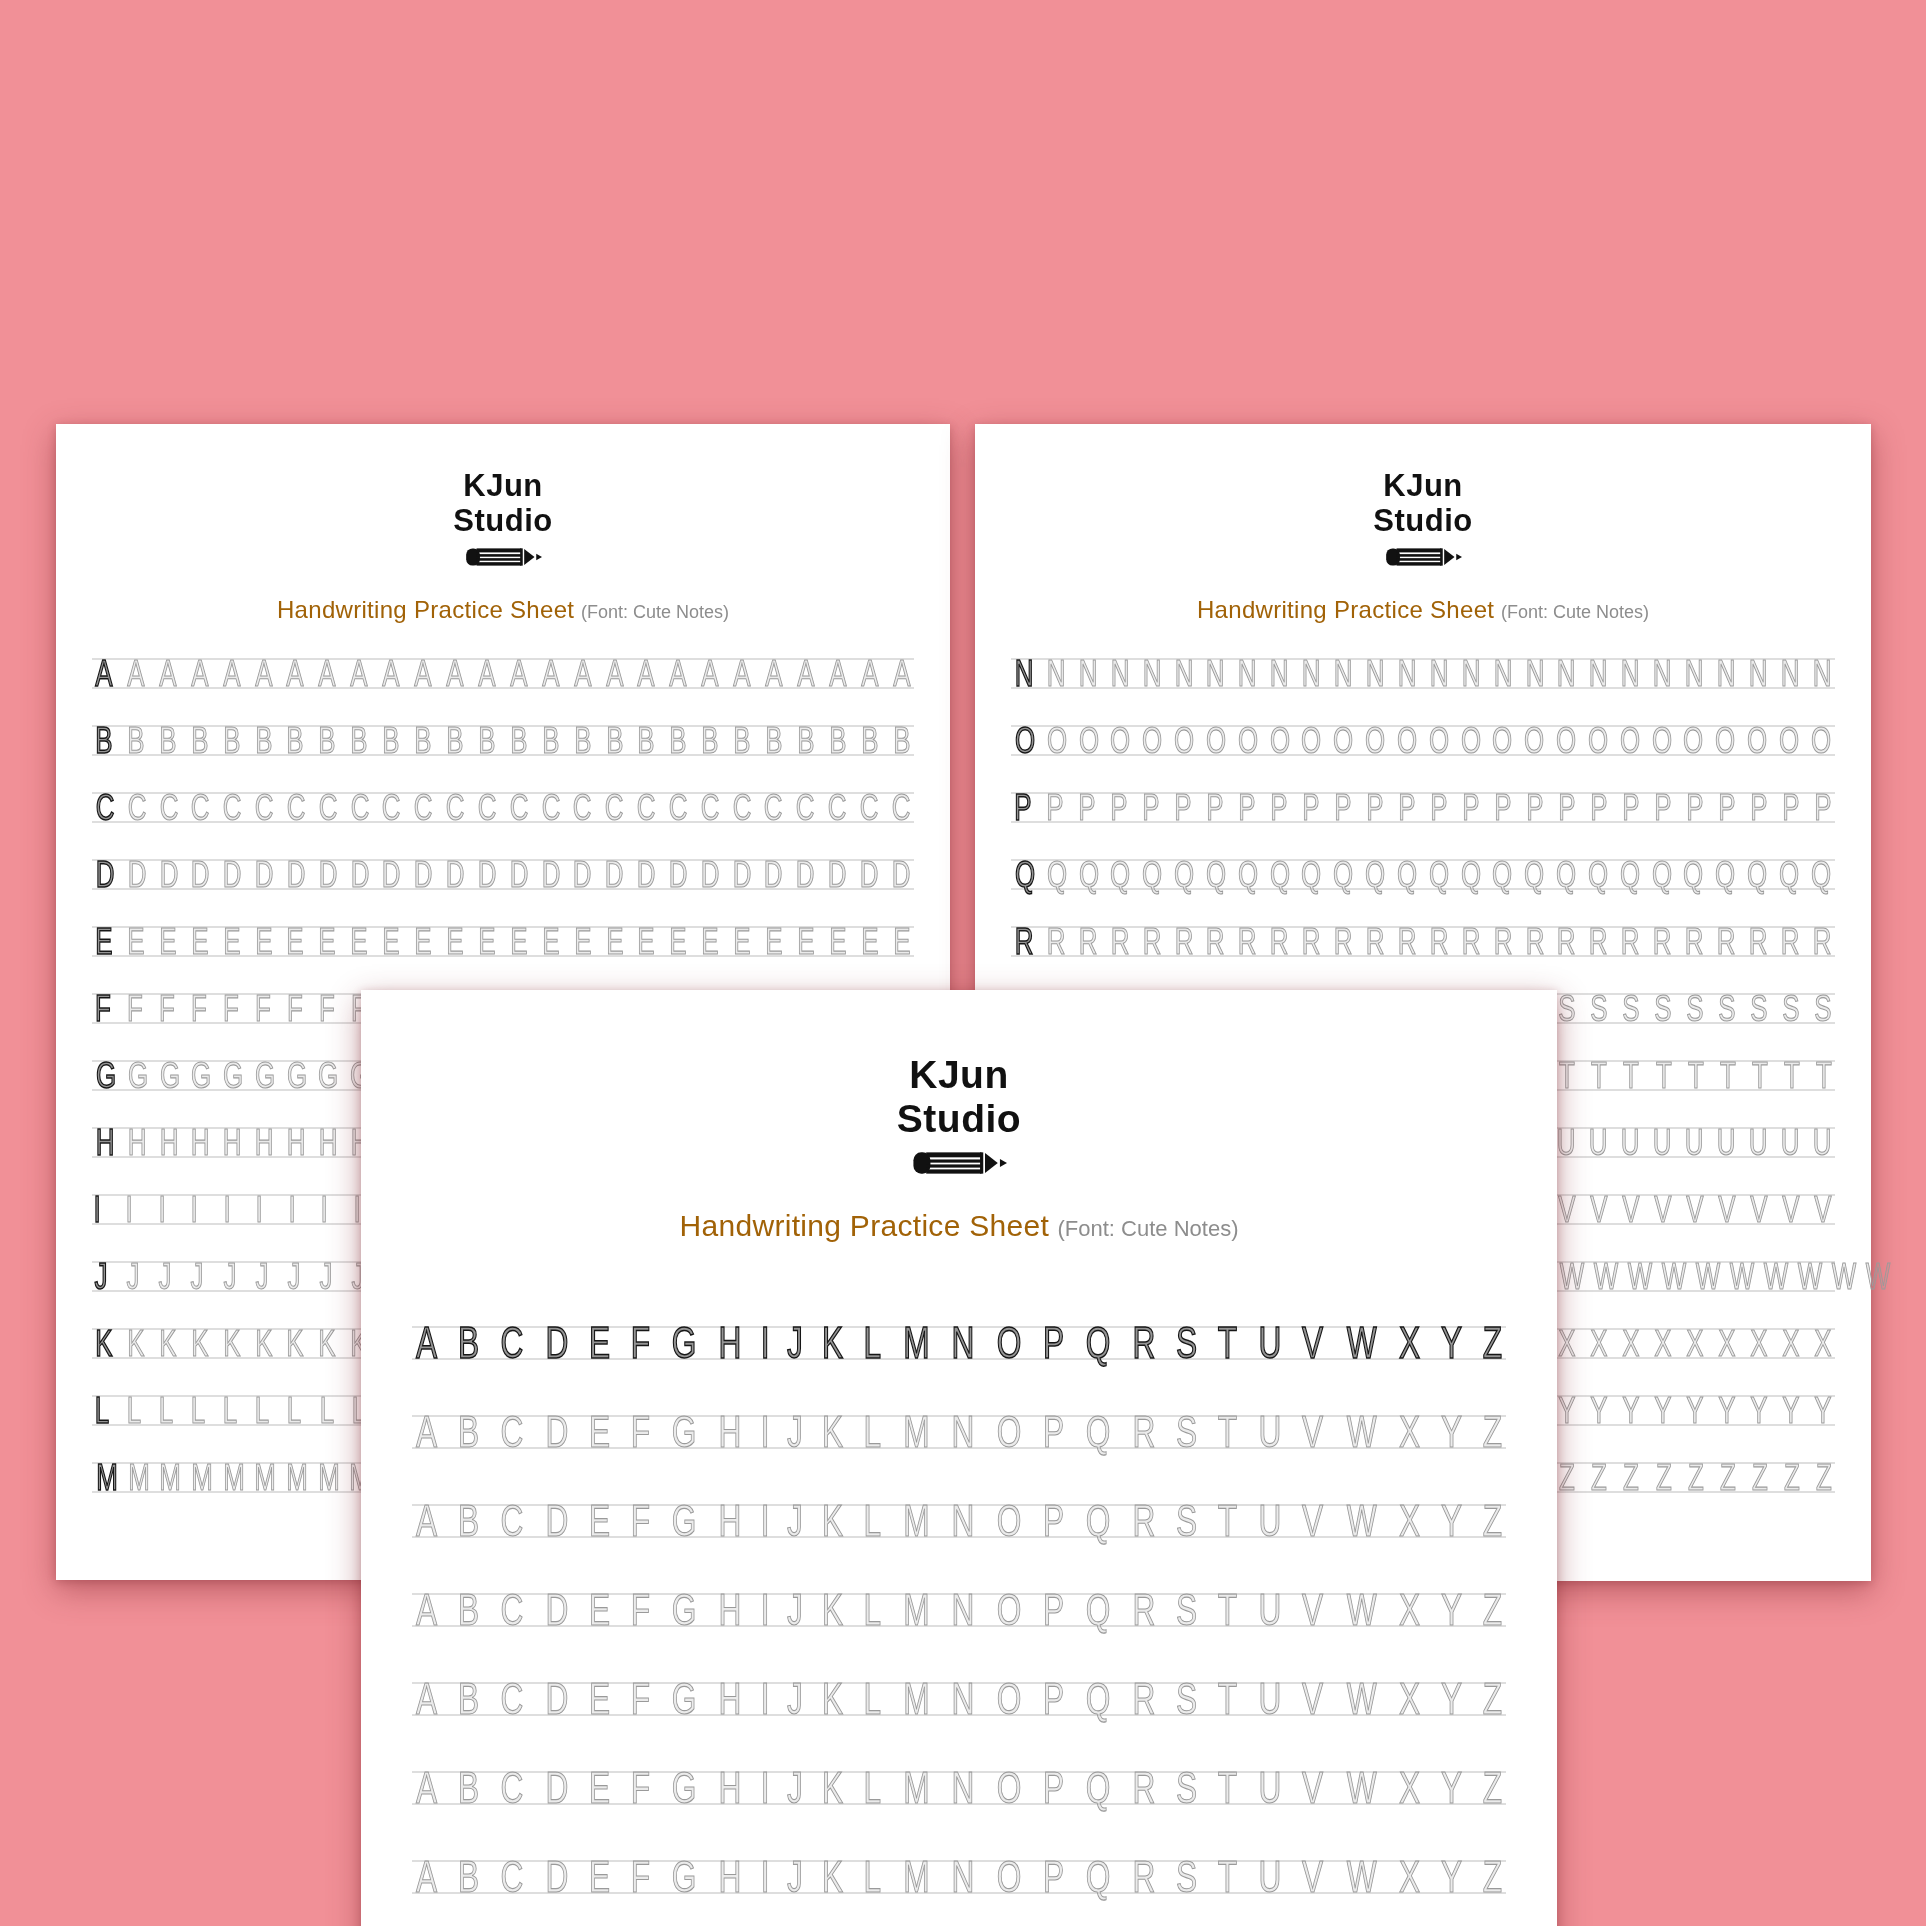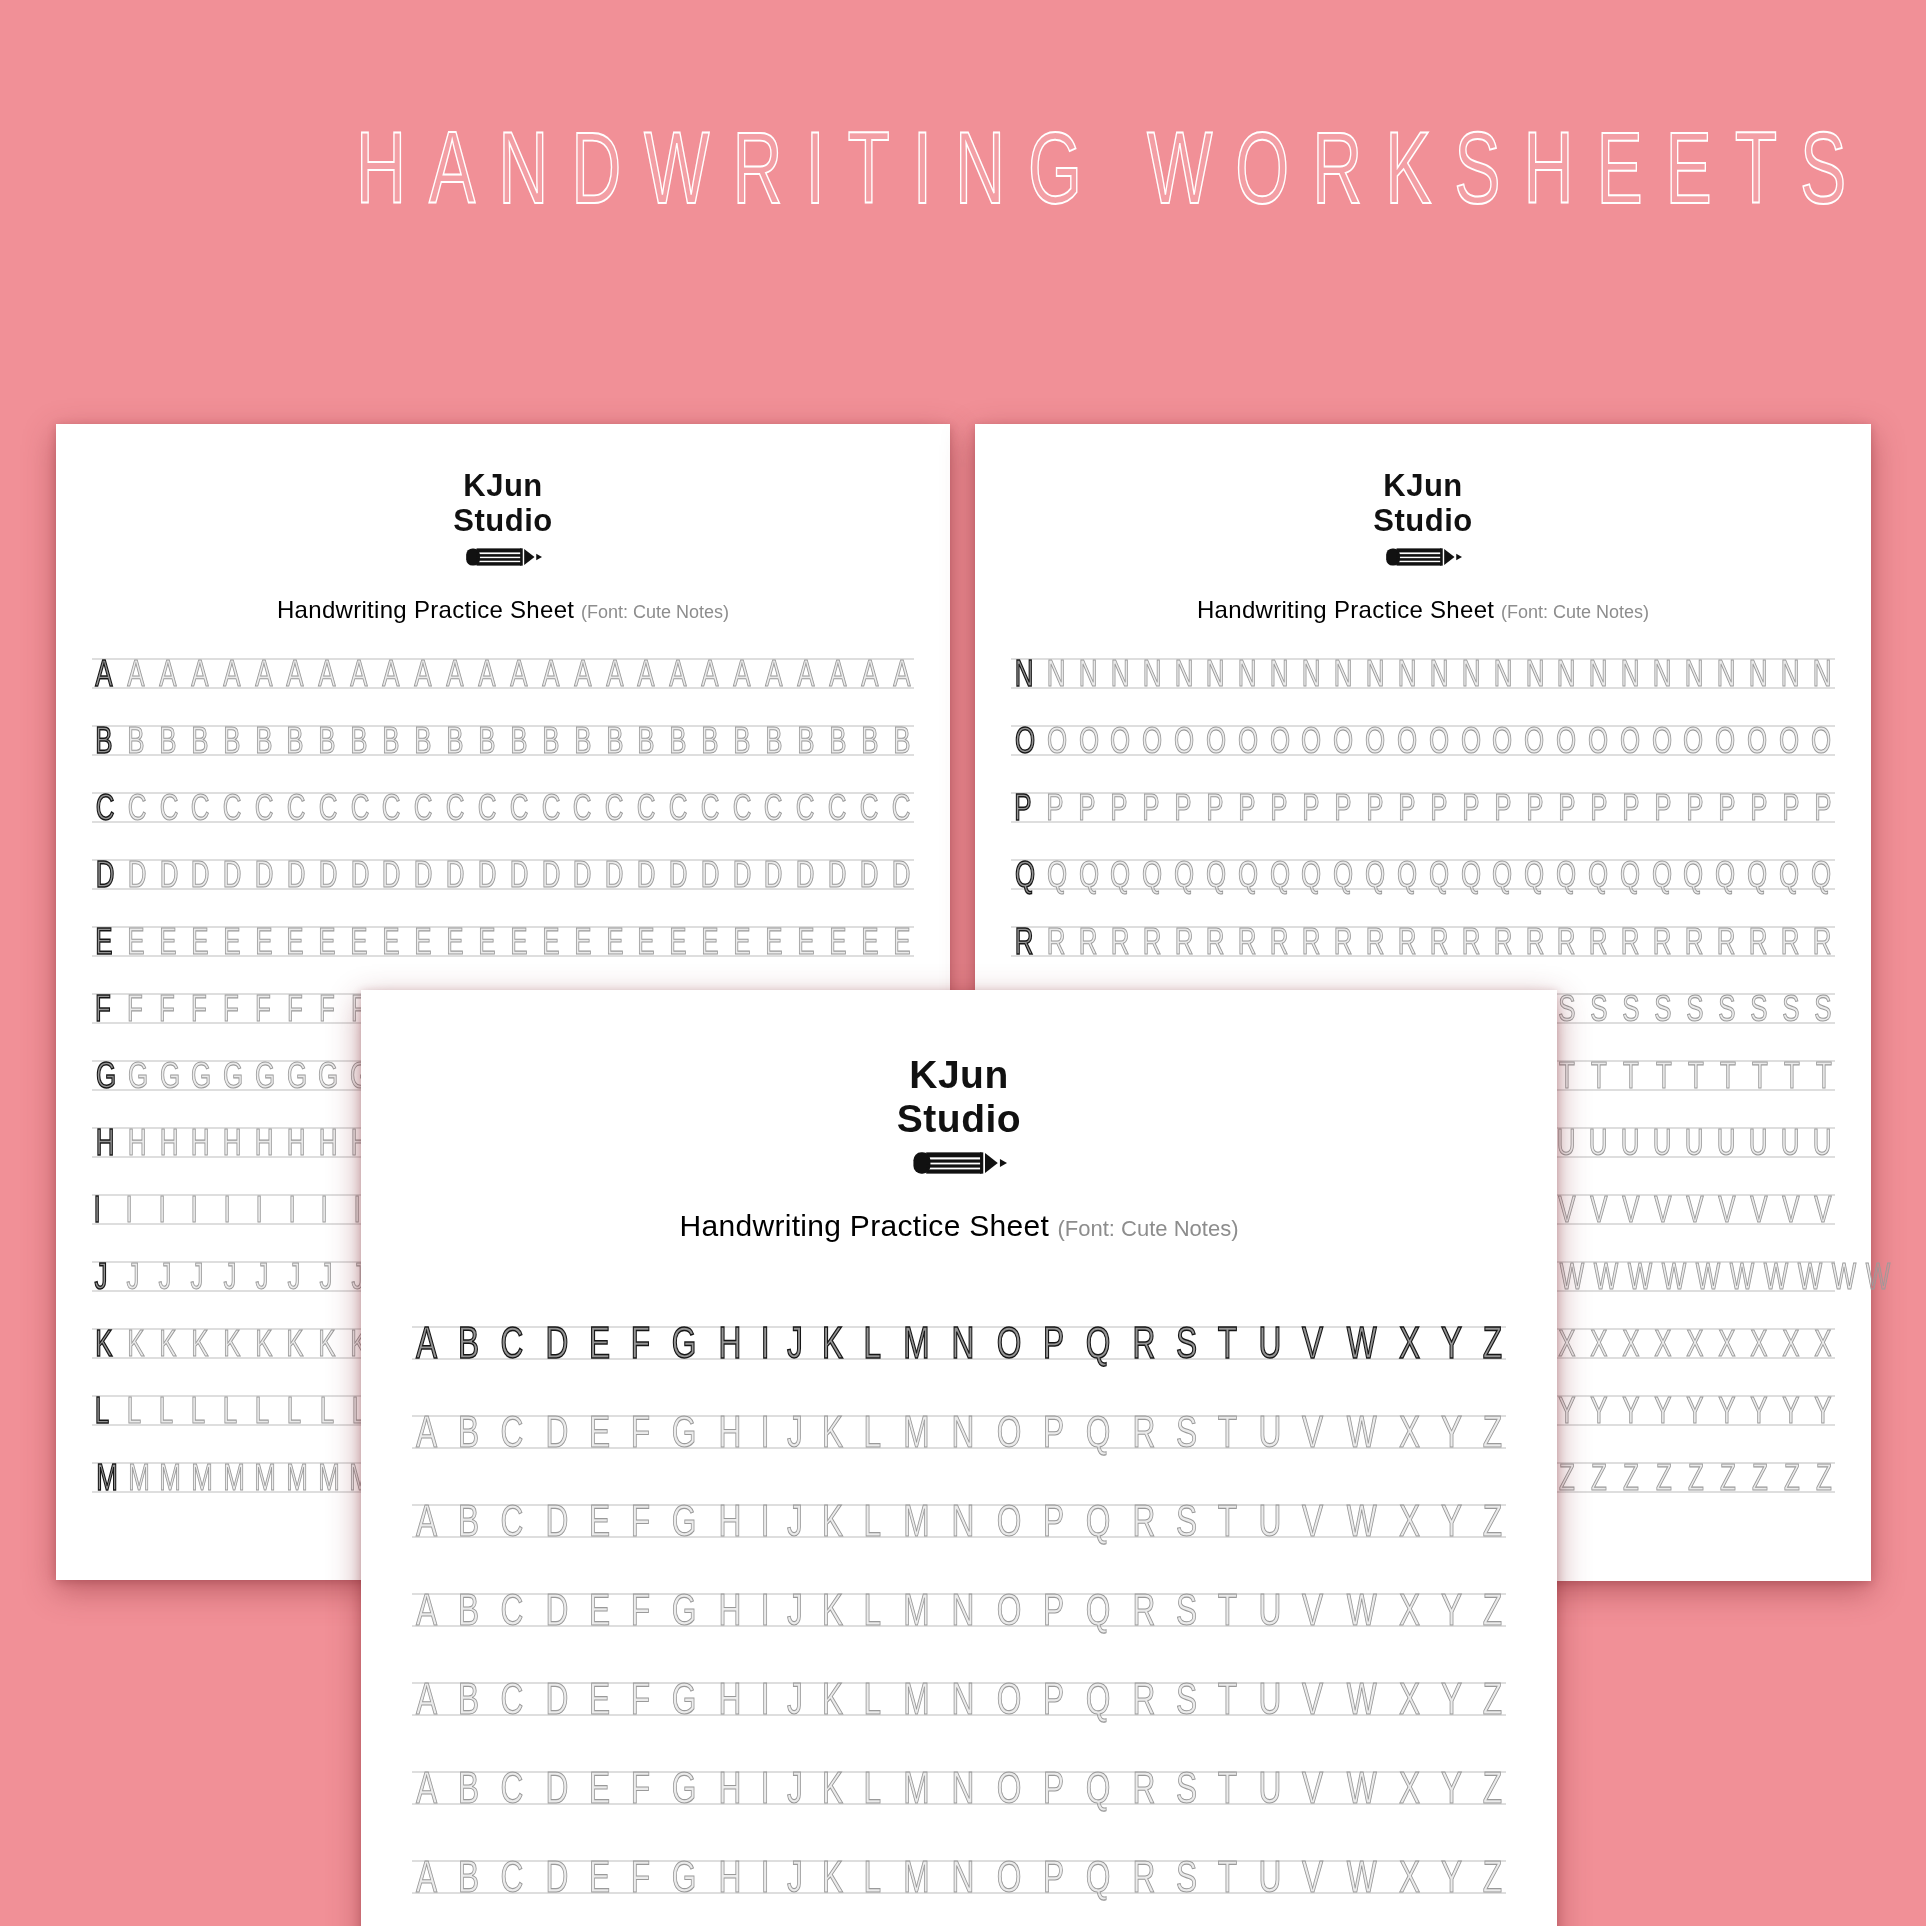--- a/index.html
+++ b/index.html
@@ -46,21 +46,21 @@
   .sheet-left  .brand,.sheet-right .brand{padding-top:44px;font-size:31px;line-height:35px;}
   .sheet-center .brand{padding-top:63px;font-size:39px;line-height:44px;}
 
   .pencil{display:block;margin:6px auto 0 auto;}
   .sheet-left .pencil,.sheet-right .pencil{width:77px;height:26px;}
   .sheet-center .pencil{width:95px;height:32px;}
 
   .sheet-heading{white-space:nowrap;}
   .sheet-left .sheet-heading,.sheet-right .sheet-heading{margin-top:26px;font-size:24px;}
   .sheet-center .sheet-heading{margin-top:30px;font-size:30px;}
-  .heading-main{color:#000000;letter-spacing:0.3px;}
+  .heading-main{color:#a16207;letter-spacing:0.3px;}
   .heading-note{color:#8d8d8d;margin-left:0;}
   .sheet-left .heading-note,.sheet-right .heading-note{font-size:18px;}
   .sheet-center .heading-note{font-size:22px;}
 
   
   .rows{text-align:left;}
   .sheet-left .rows,.sheet-right .rows{margin-top:34px;padding:0 36px;}
   .sheet-center .rows{margin-top:83px;padding:0 51px;}
 
   .prow{
@@ -81,23 +81,20 @@
     color:rgba(20,20,20,0.45);
     -webkit-text-stroke:1.5px #161616;
   }
 </style>
 </head>
 <body>
 
 <div class="stage">
 
   <header class="banner">
-    <div>
-      <span class="banner-title">HANDWRITING WORKSHEETS</span>
-    </div>
   </header>
 
   <section class="sheet sheet-left">
     <div class="brand">
       <div>KJun</div>
       <div>Studio</div>
     </div>
     <svg class="pencil" viewBox="0 0 134 44" xmlns="http://www.w3.org/2000/svg">
       <rect x="2" y="7" width="24" height="30" rx="11" fill="#111"></rect>
       <rect x="20" y="7" width="78" height="7" fill="#111"></rect>

